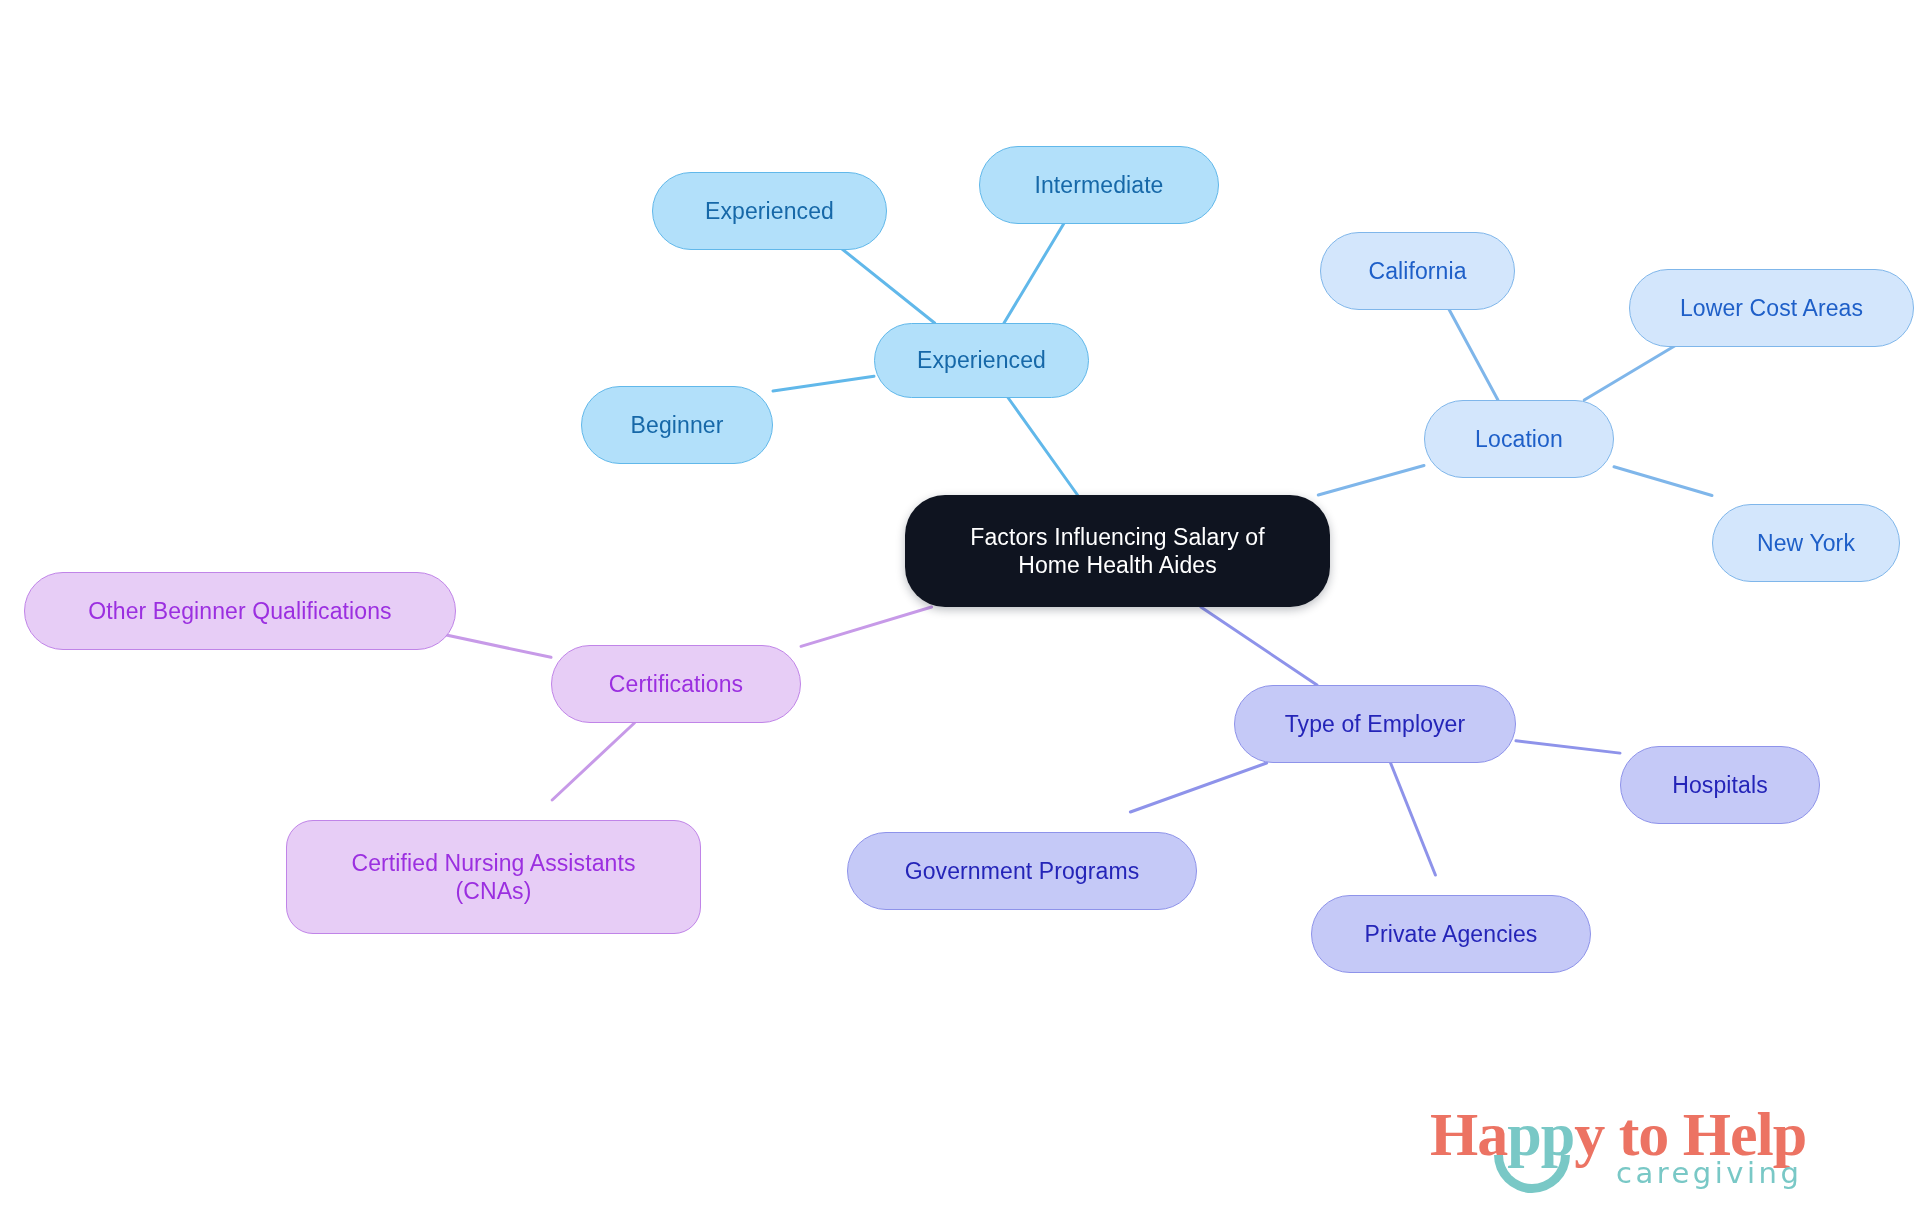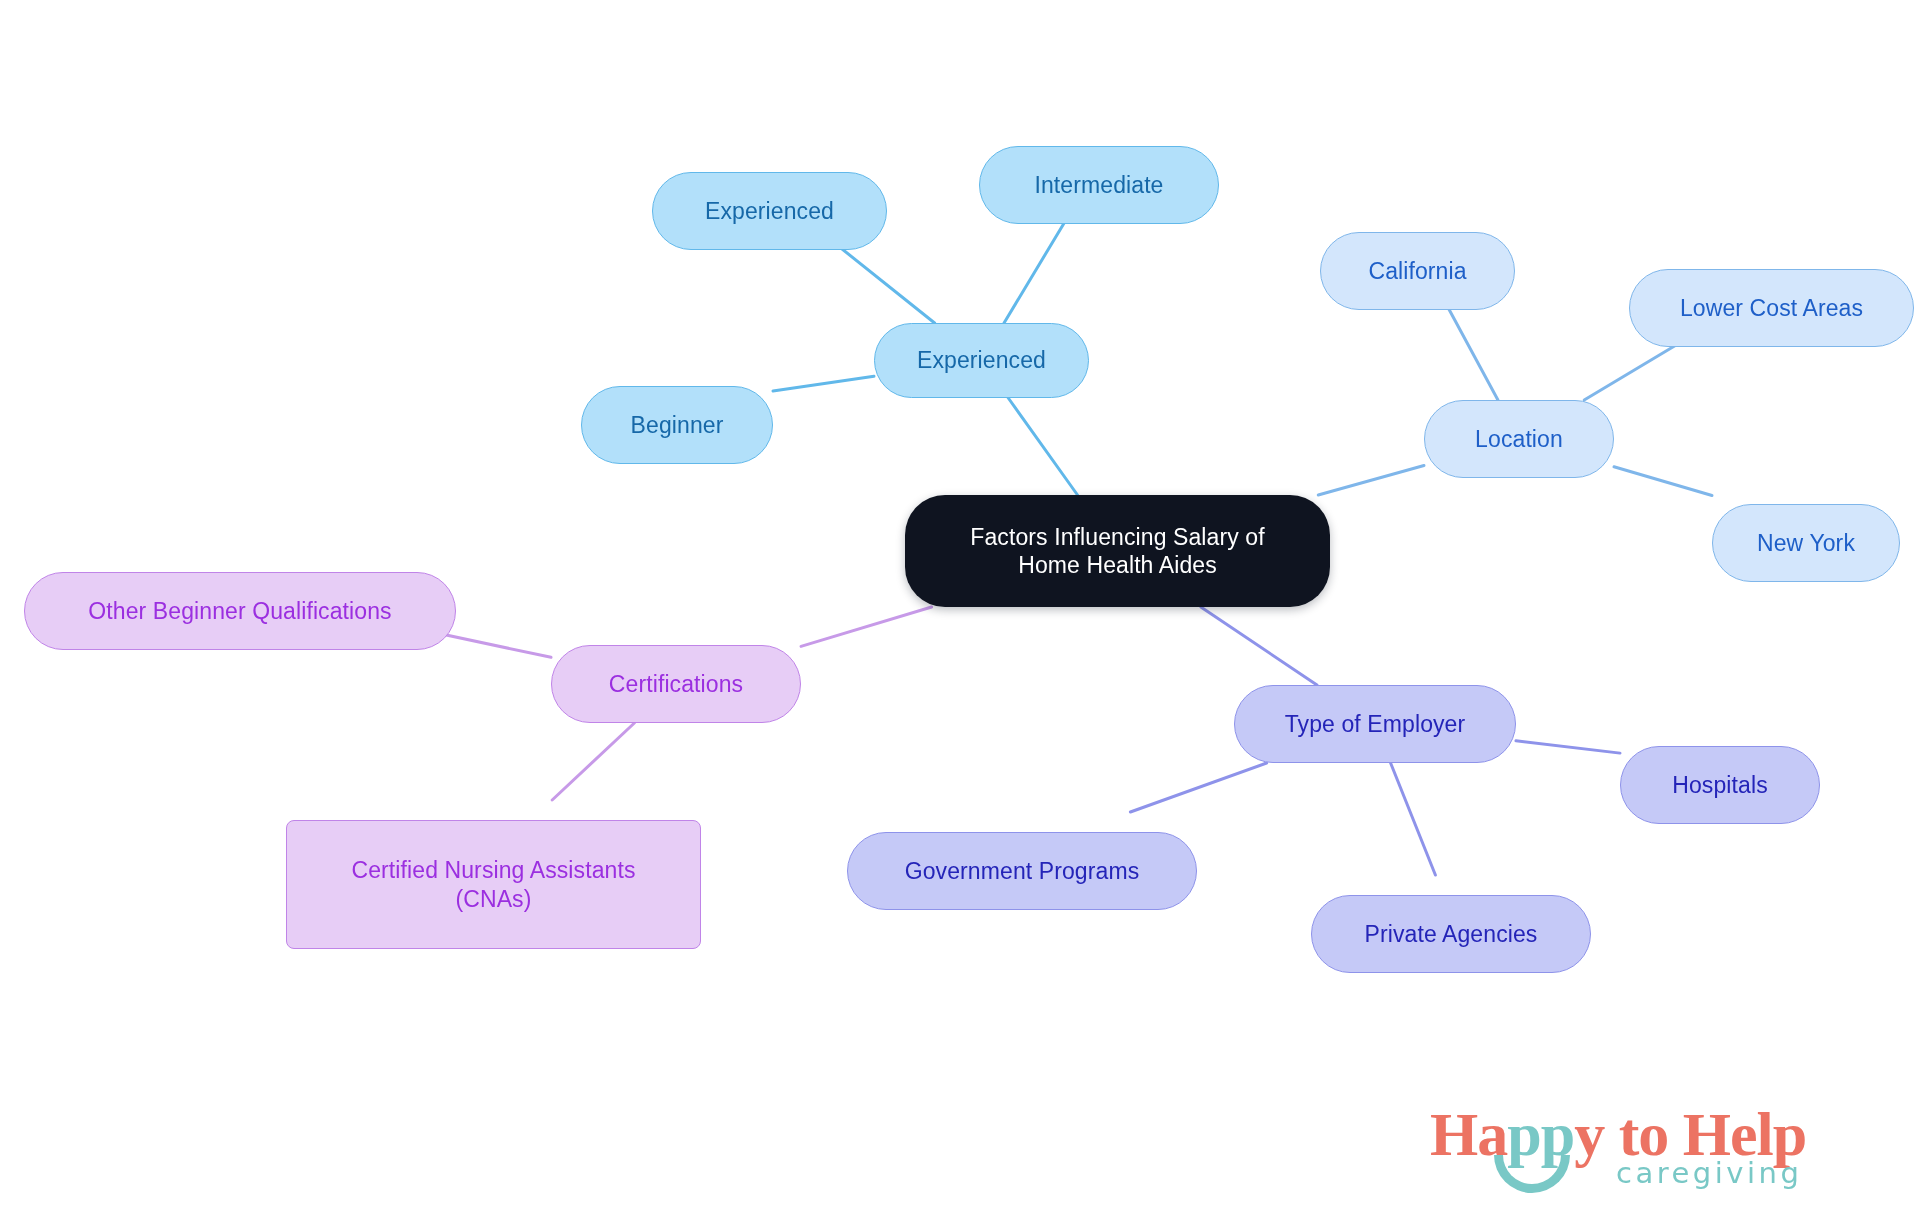--- a/index.html
+++ b/index.html
@@ -112,21 +112,21 @@
       <div class="node branch" style="left: 1424px; top: 400px; width: 190px; height: 78px; border-radius: 39px; background: rgb(211, 230, 252); border-color: rgb(127, 182, 234); color: rgb(30, 95, 200);"><span>Location</span></div>
       <div class="node leaf" style="left: 1320px; top: 212px; width: 195px; height: 78px; border-radius: 39px; background: rgb(211, 230, 252); border-color: rgb(127, 182, 234); color: rgb(30, 95, 200);"><span>California</span></div>
       <div class="node leaf" style="left: 1629px; top: 249px; width: 285px; height: 78px; border-radius: 39px; background: rgb(211, 230, 252); border-color: rgb(127, 182, 234); color: rgb(30, 95, 200);"><span>Lower Cost Areas</span></div>
       <div class="node leaf" style="left: 1712px; top: 484px; width: 188px; height: 78px; border-radius: 39px; background: rgb(211, 230, 252); border-color: rgb(127, 182, 234); color: rgb(30, 95, 200);"><span>New York</span></div>
       <div class="node branch" style="left: 1234px; top: 685px; width: 282px; height: 78px; border-radius: 39px; background: rgb(197, 201, 247); border-color: rgb(142, 147, 234); color: rgb(36, 36, 184);"><span>Type of Employer</span></div>
       <div class="node leaf" style="left: 1620px; top: 726px; width: 200px; height: 78px; border-radius: 39px; background: rgb(197, 201, 247); border-color: rgb(142, 147, 234); color: rgb(36, 36, 184);"><span>Hospitals</span></div>
       <div class="node leaf" style="left: 1311px; top: 875px; width: 280px; height: 78px; border-radius: 39px; background: rgb(197, 201, 247); border-color: rgb(142, 147, 234); color: rgb(36, 36, 184);"><span>Private Agencies</span></div>
       <div class="node leaf" style="left: 847px; top: 812px; width: 350px; height: 78px; border-radius: 39px; background: rgb(197, 201, 247); border-color: rgb(142, 147, 234); color: rgb(36, 36, 184);"><span>Government Programs</span></div>
       <div class="node branch" style="left: 551px; top: 645px; width: 250px; height: 78px; border-radius: 39px; background: rgb(231, 205, 246); border-color: rgb(192, 132, 232); color: rgb(155, 47, 224);"><span>Certifications</span></div>
       <div class="node leaf" style="left: 24px; top: 552px; width: 432px; height: 78px; border-radius: 39px; background: rgb(231, 205, 246); border-color: rgb(192, 132, 232); color: rgb(155, 47, 224);"><span>Other Beginner Qualifications</span></div>
-      <div class="node leaf" style="left: 286px; top: 800px; width: 415px; height: 129px; border-radius: 8px; background: rgb(231, 205, 246); border-color: rgb(192, 132, 232); color: rgb(155, 47, 224);"><span>Certified Nursing Assistants
+      <div class="node leaf" style="left: 286px; top: 800px; width: 415px; height: 114px; border-radius: 27px; background: rgb(231, 205, 246); border-color: rgb(192, 132, 232); color: rgb(155, 47, 224);"><span>Certified Nursing Assistants
 (CNAs)</span></div>
     </div>
 
   <div id="logo" style="left:1430px; top:1103px;">
     <div class="wordmark" style="color: rgb(236, 115, 99);">
       <span>H</span><span>a</span><span style="color:#79c8c6">pp</span><span>y</span><span> to Help</span>
     </div>
     <div class="smile" style="left:64px; top:52px;"></div>
     <div class="sub" style="color: rgb(121, 200, 198);">caregiving</div>
   </div>

